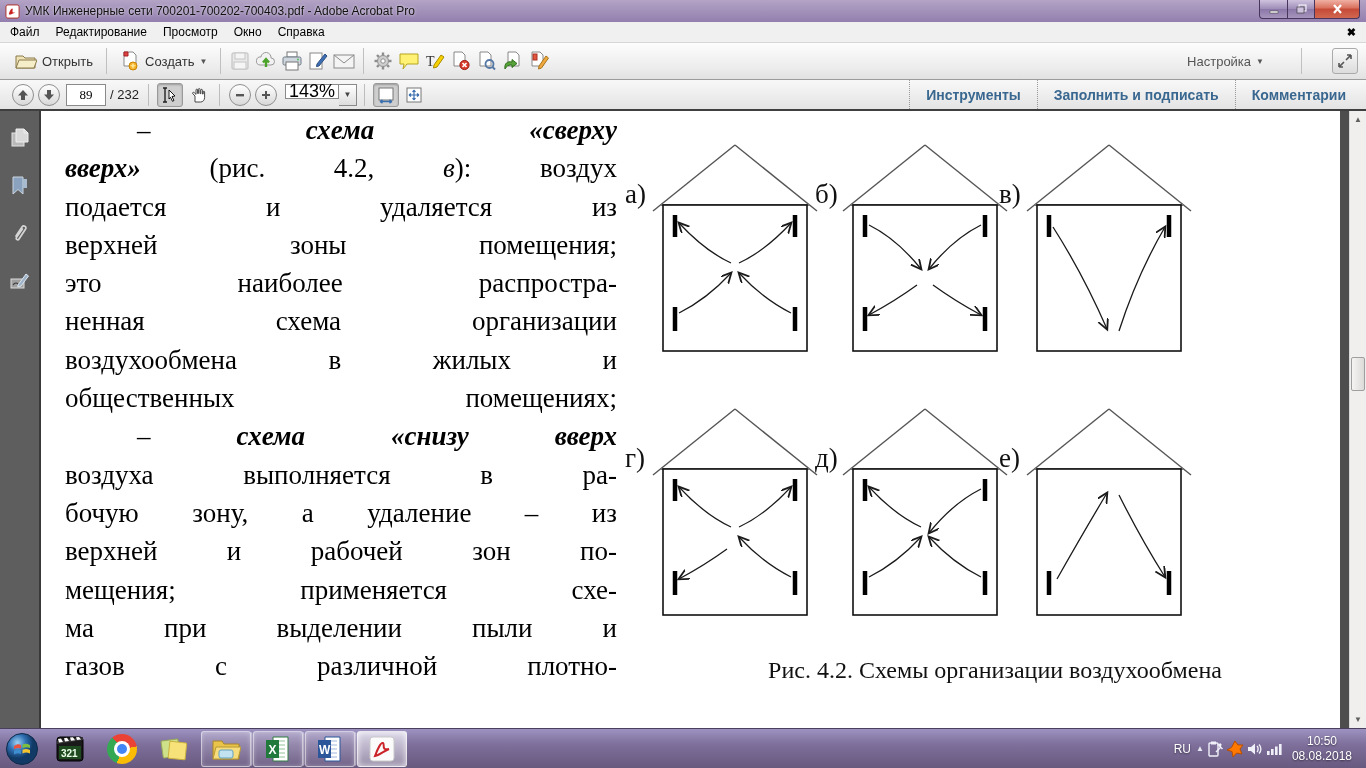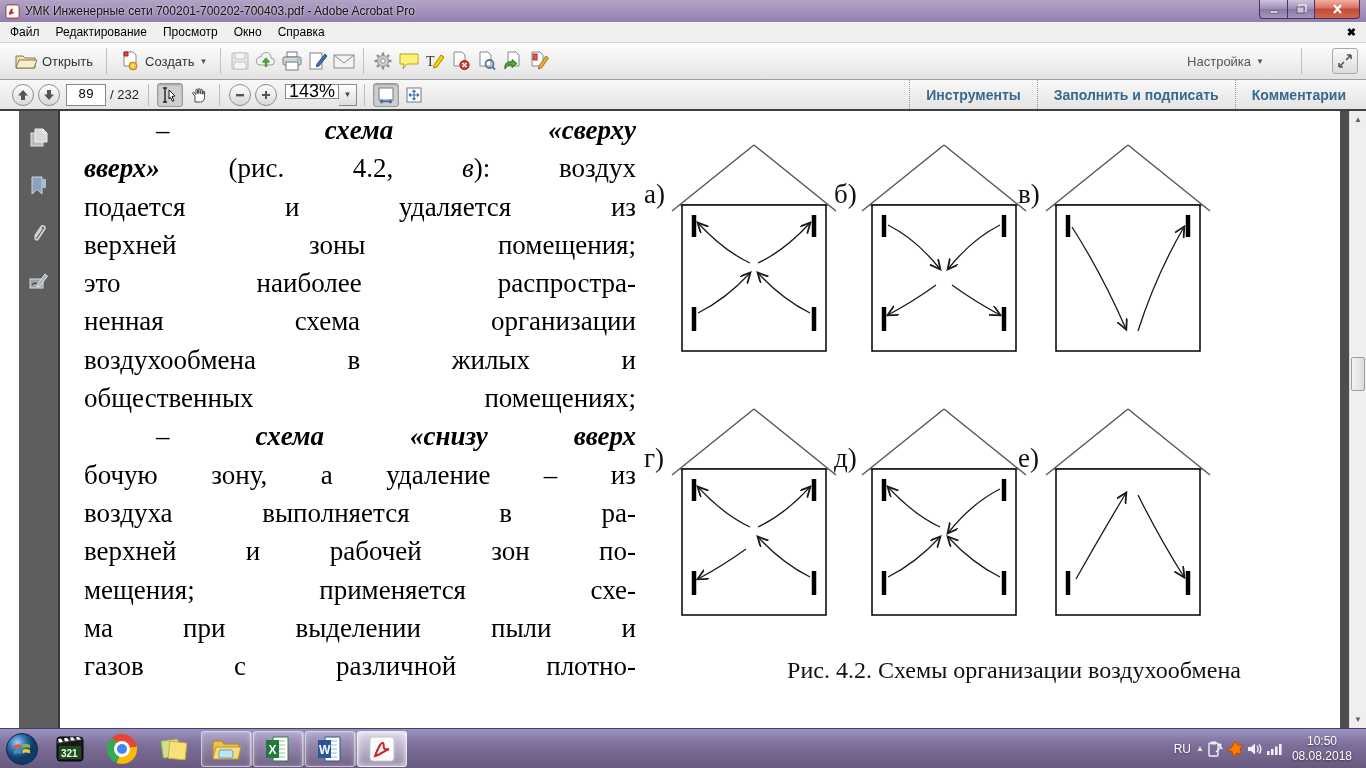--- a/index.html
+++ b/index.html
@@ -27,31 +27,31 @@
   .tb-sep { width:1px; height:26px; background:#c0c0c0; margin:0 6px; flex:0 0 1px; }
   .tb-btn { display:flex; align-items:center; gap:5px; padding:3px 6px; border-radius:3px; border:1px solid transparent; font-size:13px; color:#333; }
   .tb-ico { width:26px; height:26px; display:flex; align-items:center; justify-content:center; border-radius:3px; }
   .caret { font-size:8px; color:#555; }
   .tb-right { position:absolute; right:8px; display:flex; align-items:center; gap:24px; }
 
   
   .navbar { height:31px; background:linear-gradient(#f8f8f8,#e4e4e4); border-bottom:2px solid #3f3f3f; display:flex; align-items:center; padding:0 10px; flex:0 0 31px; position:relative; }
   .nv-sep { width:1px; height:22px; background:#bdbdbd; margin:0 7px; }
   .circ-btn { width:22px; height:22px; border-radius:50%; border:1px solid #8f8f8f; background:linear-gradient(#ffffff,#d8d8d8); display:flex; align-items:center; justify-content:center; margin:0 2px; }
-  .page-box { width:40px; height:22px; border:1px solid #8a8a8a; background:#fff; font-size:13px; text-align:center; margin:0 4px; font-family:Liberation Mono, monospace; }
+  .page-box { width:40px; height:22px; border:1px solid #8a8a8a; background:#fff; font-size:13px; text-align:center; margin:0 4px; font-family:Liberation Serif, serif; }
   .page-total { font-size:13px; color:#222; margin-right:2px; }
   .sq-btn { width:26px; height:24px; border:1px solid transparent; border-radius:3px; display:flex; align-items:center; justify-content:center; margin:0 1px; }
   .sq-btn.pressed { background:#cfcfcf; border-color:#9a9a9a; box-shadow:inset 0 1px 2px rgba(0,0,0,.25); }
   .zoom-box { width:54px; height:15px; border:1px solid #8a8a8a; background:#fff; font-size:18px; display:flex; align-items:center; justify-content:center; }
   .zoom-drop { width:18px; height:22px; border:1px solid #8a8a8a; border-left:none; background:linear-gradient(#fff,#ddd); display:flex; align-items:center; justify-content:center; font-size:8px; color:#444; }
   .nv-right { position:absolute; right:4px; top:0; height:100%; display:flex; align-items:stretch; }
   .nv-link { display:flex; align-items:center; padding:0 16px; font-size:14px; font-weight:bold; color:#39678f; border-left:1px dotted #999; }
 
   
-  .content { flex:1 1 auto; display:flex; min-height:0;margin-left:19px; }
+  .content { flex:1 1 auto; display:flex; min-height:0; }
   .sidebar { width:41px; background:#5e5e5e; border-right:2px solid #393939; display:flex; flex-direction:column; align-items:center; padding-top:14px; gap:22px; }
   .sb-ico { width:26px; height:26px; display:flex; align-items:center; justify-content:center; border-radius:3px; }
   .page-area { flex:1 1 auto; background:#fff; position:relative; overflow:hidden; }
   .dark-strip { width:9px; background:#4d4d4d; }
   .vscroll { width:17px; background:#f0efee; border-left:1px solid #d9d9d9; position:relative; }
   .vs-arrow { position:absolute; left:0; width:100%; height:17px; display:flex; align-items:center; justify-content:center; font-size:8px; color:#606060; }
   .vs-thumb { position:absolute; left:1px; width:14px; height:34px; top:246px; background:linear-gradient(90deg,#f5f4f3,#dcdbda); border:1px solid #9f9f9f; border-radius:2px; }
 
   
   .text-col { position:absolute; left:24px; top:0px; width:552px; font-family:"Liberation Serif", serif; font-size:27px; color:#000; }
@@ -336,22 +336,22 @@
       <div class="text-col" id="text-col">
           <div class="tl indent"><span>– </span><span class="seg-bi">схема «сверху</span></div>
           <div class="tl"><span class="seg-bi">вверх»</span><span> (рис. 4.2, </span><span class="seg-i">в</span><span>): воздух</span></div>
           <div class="tl"><span>подается и удаляется из</span></div>
           <div class="tl"><span>верхней зоны помещения;</span></div>
           <div class="tl"><span>это наиболее распростра-</span></div>
           <div class="tl"><span>ненная схема организации</span></div>
           <div class="tl"><span>воздухообмена в жилых и</span></div>
           <div class="tl"><span>общественных помещениях;</span></div>
           <div class="tl indent"><span>– </span><span class="seg-bi">схема «снизу вверх</span></div>
+          <div class="tl"><span>воздуха выполняется в ра-</span></div>
           <div class="tl"><span>бочую зону, а удаление – из</span></div>
-          <div class="tl"><span>воздуха выполняется в ра-</span></div>
           <div class="tl"><span>верхней и рабочей зон по-</span></div>
           <div class="tl"><span>мещения; применяется схе-</span></div>
           <div class="tl"><span>ма при выделении пыли и</span></div>
           <div class="tl"><span>газов с различной плотно-</span></div>
         </div>
       <div class="figure">
         <div id="houses">
             <div class="house-cell" style="left: 0px; top: 28px;">
               <span class="house-label">а)</span>
               <svg width="172" height="218" viewBox="0 0 172 218">

